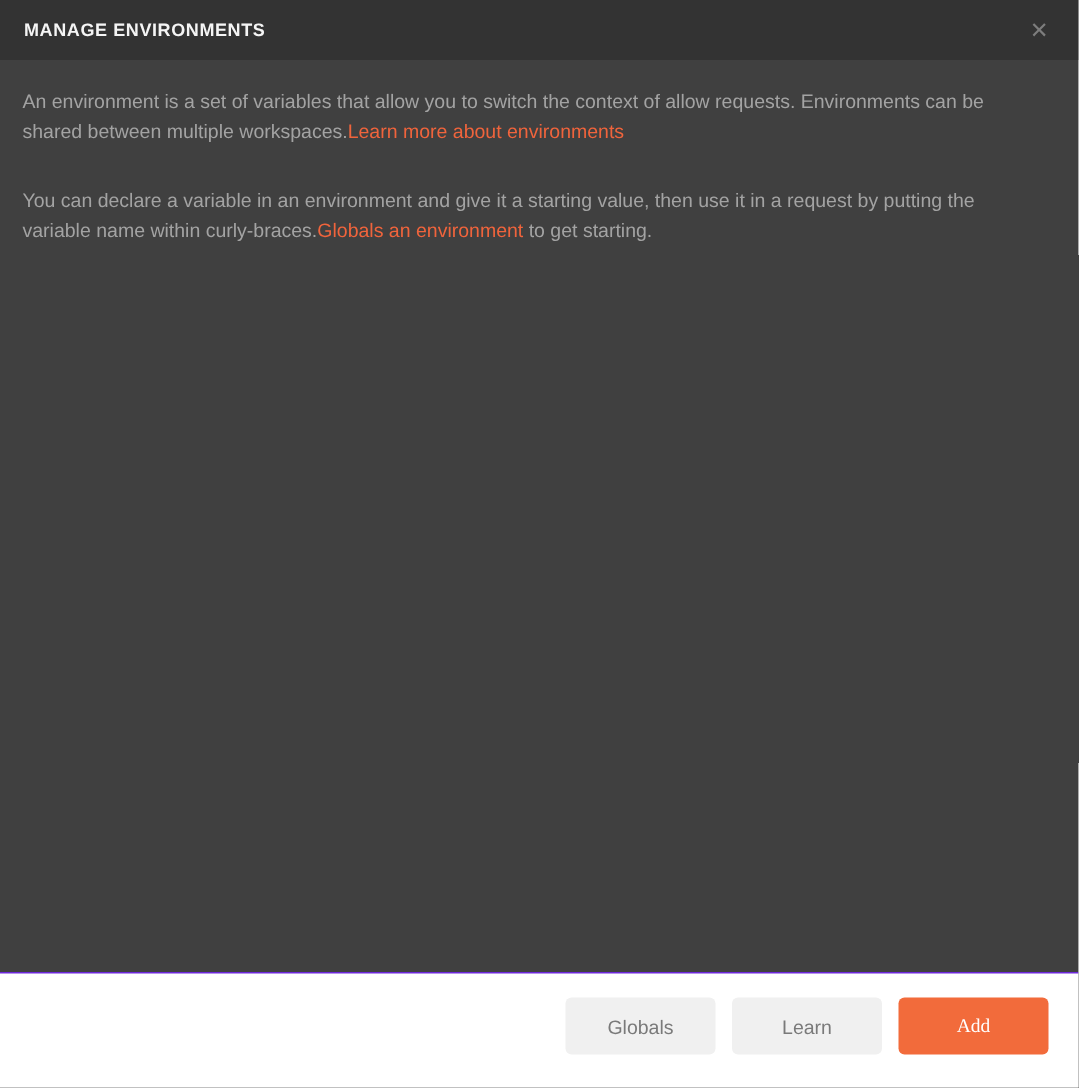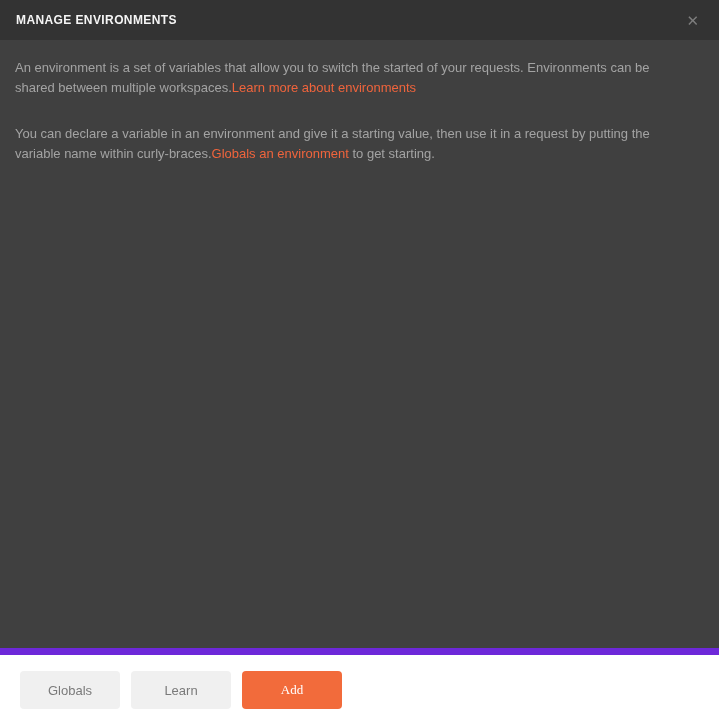--- a/index.html
+++ b/index.html
@@ -53,23 +53,24 @@
     color: #f0643c;
     text-decoration: none;
     cursor: pointer;
   }
   .dialog-footer {
     position: absolute;
     left: 0;
     right: 0;
     bottom: 0;
     height: 77px;
-    border-top: 7px solid #6d28d9;
+    border-top: 1px solid #6d28d9;
     background: #ffffff;
     display: flex;
+    justify-content: flex-end;
     align-items: flex-start;
     gap: 11px;
     padding: 16px 20px 12px;
   }
   .btn {
     width: 100px;
     height: 38px;
     border: none;
     border-radius: 4px;
     font-family: inherit;
@@ -93,21 +94,21 @@
 <body>
 
 <div class="dialog">
 
   <div class="dialog-header">
     <span class="dialog-title">MANAGE ENVIRONMENTS</span>
     <button class="close-btn">✕</button>
   </div>
 
   <div class="dialog-body">
-    <p><span>An environment is a set of variables that allow you to switch the started of your requests. Environments can be shared between multiple workspaces.</span><a class="link">Learn more about environments</a></p>
+    <p><span>An environment is a set of variables that allow you to switch the context of allow requests. Environments can be shared between multiple workspaces.</span><a class="link">Learn more about environments</a></p>
     <p><span>You can declare a variable in an environment and give it a starting value, then use it in a request by putting the variable name within curly-braces.</span><a class="link">Globals an environment</a><span> to get starting.</span></p>
   </div>
 
   <div class="dialog-footer">
     <button class="btn btn-gray">Globals</button>
     <button class="btn btn-gray">Learn</button>
     <button class="btn btn-primary">Add</button>
   </div>
 
 </div>

